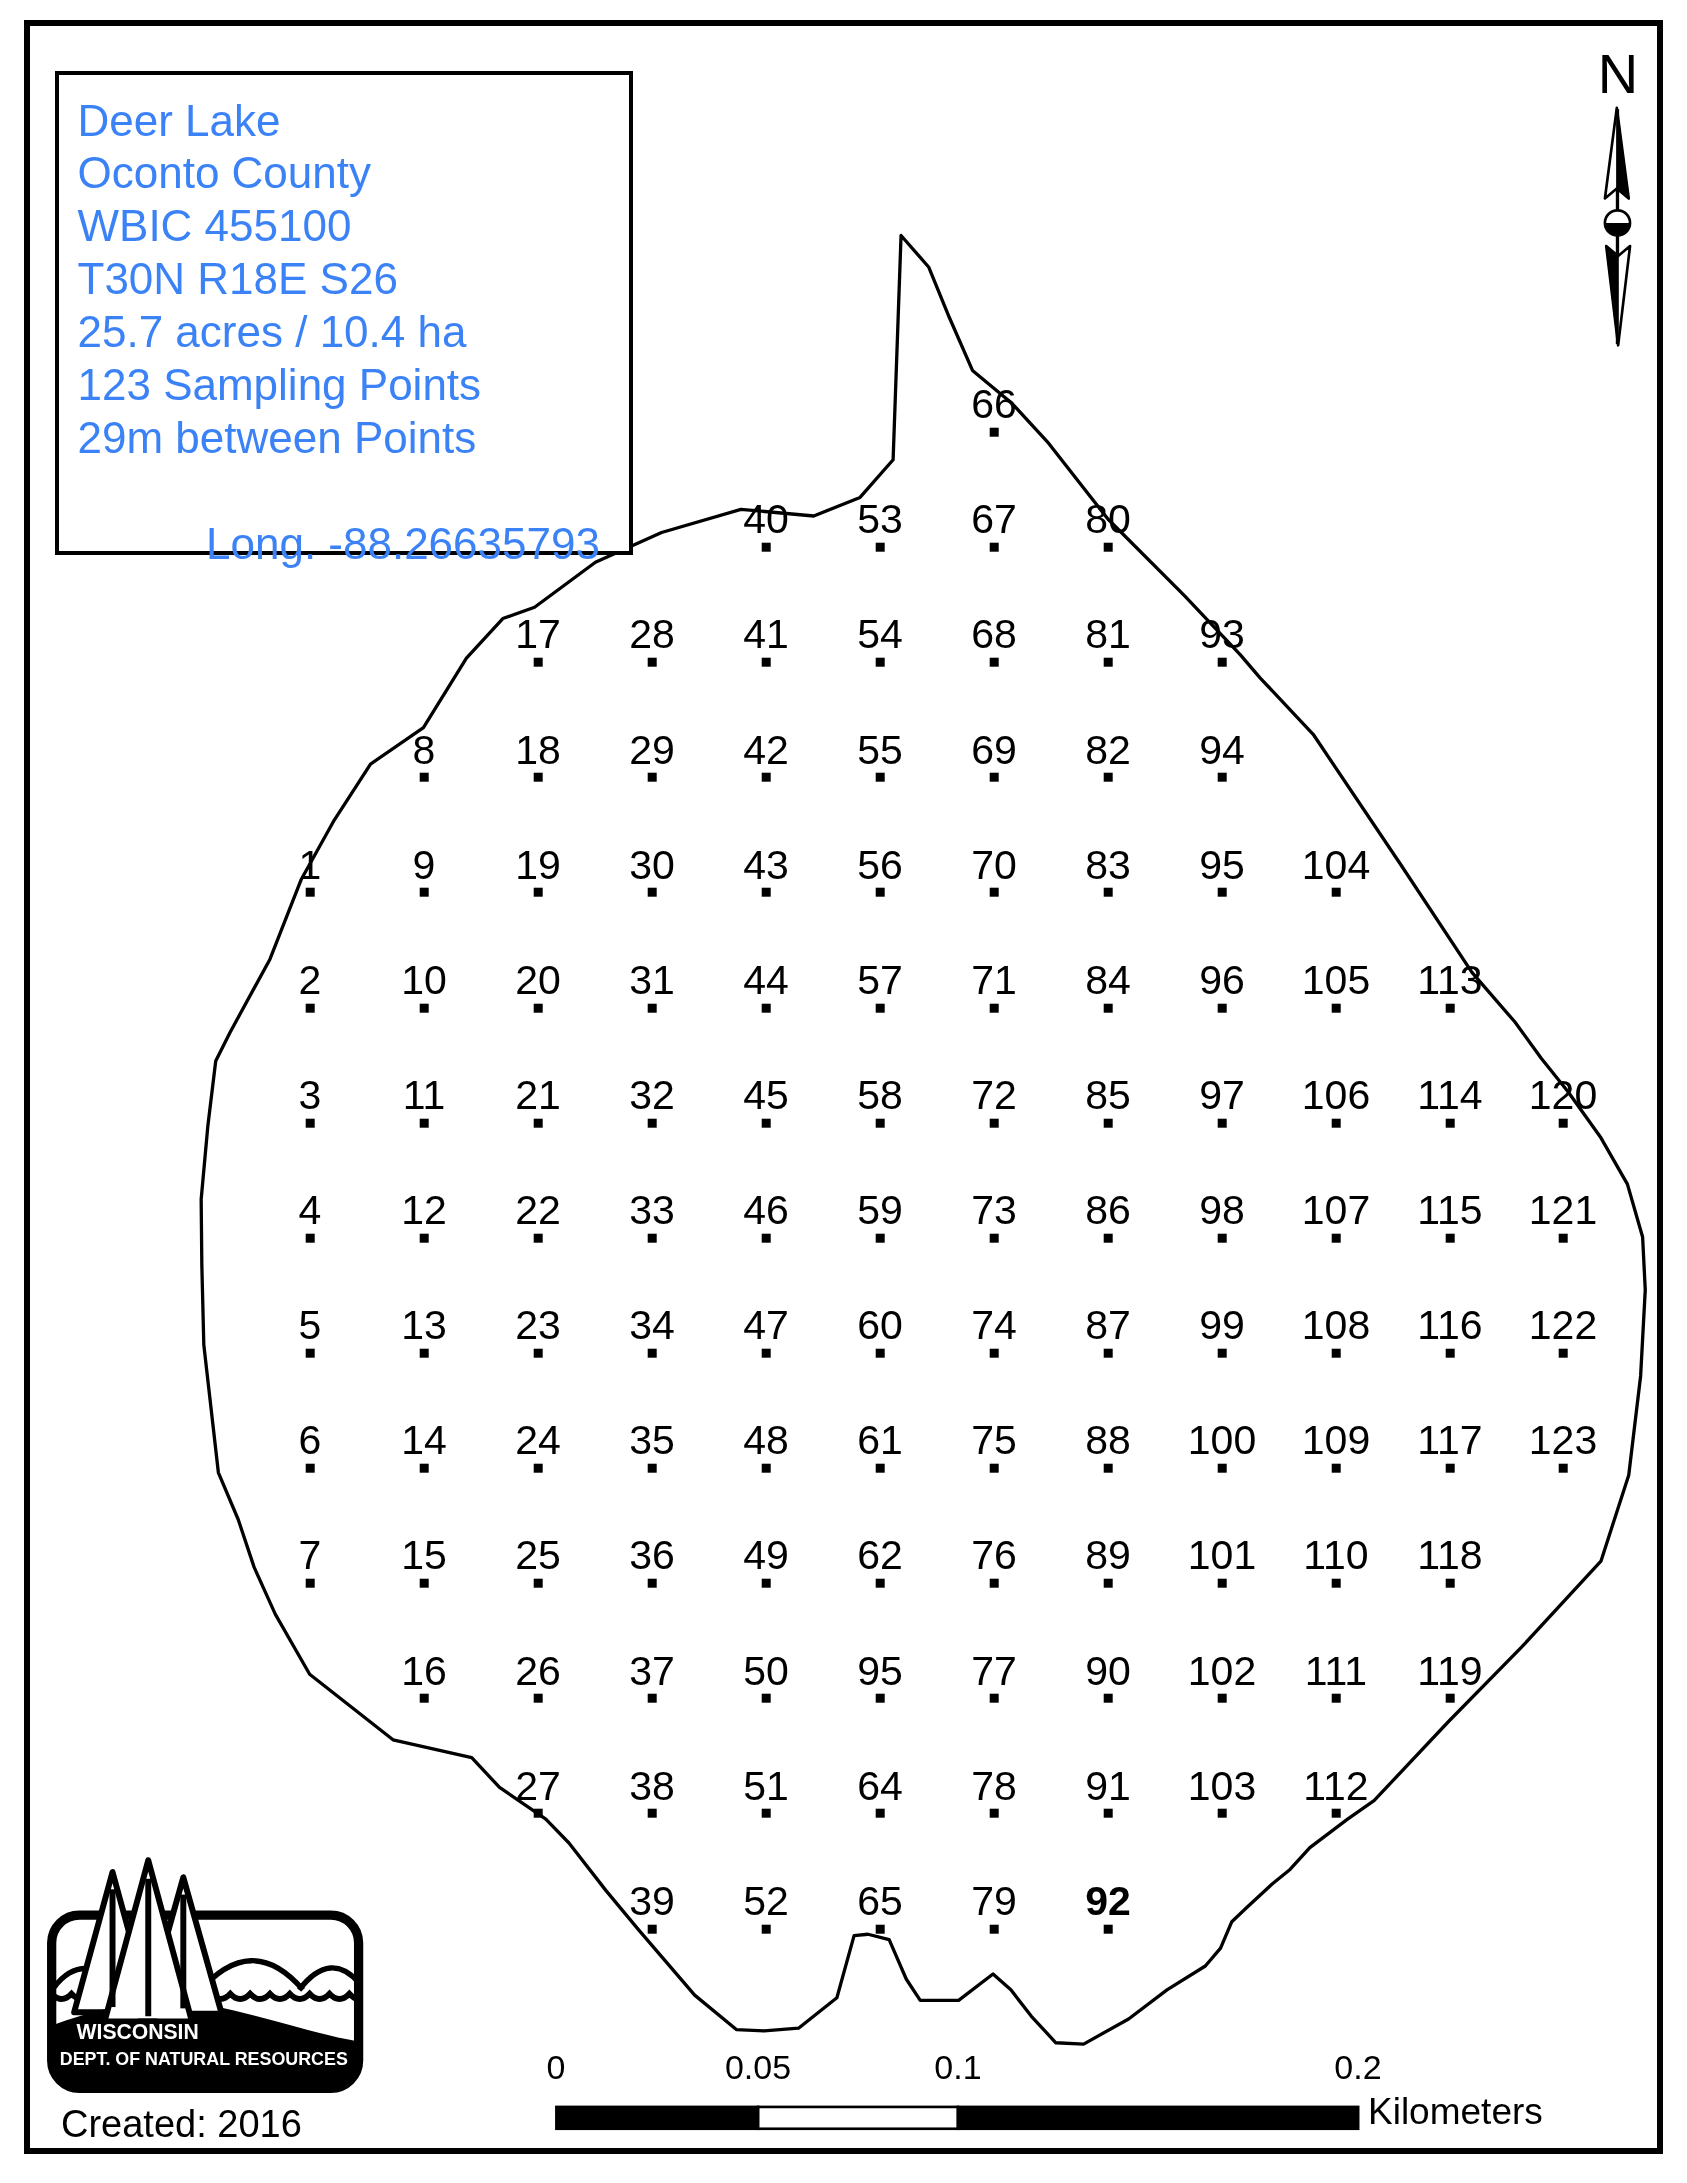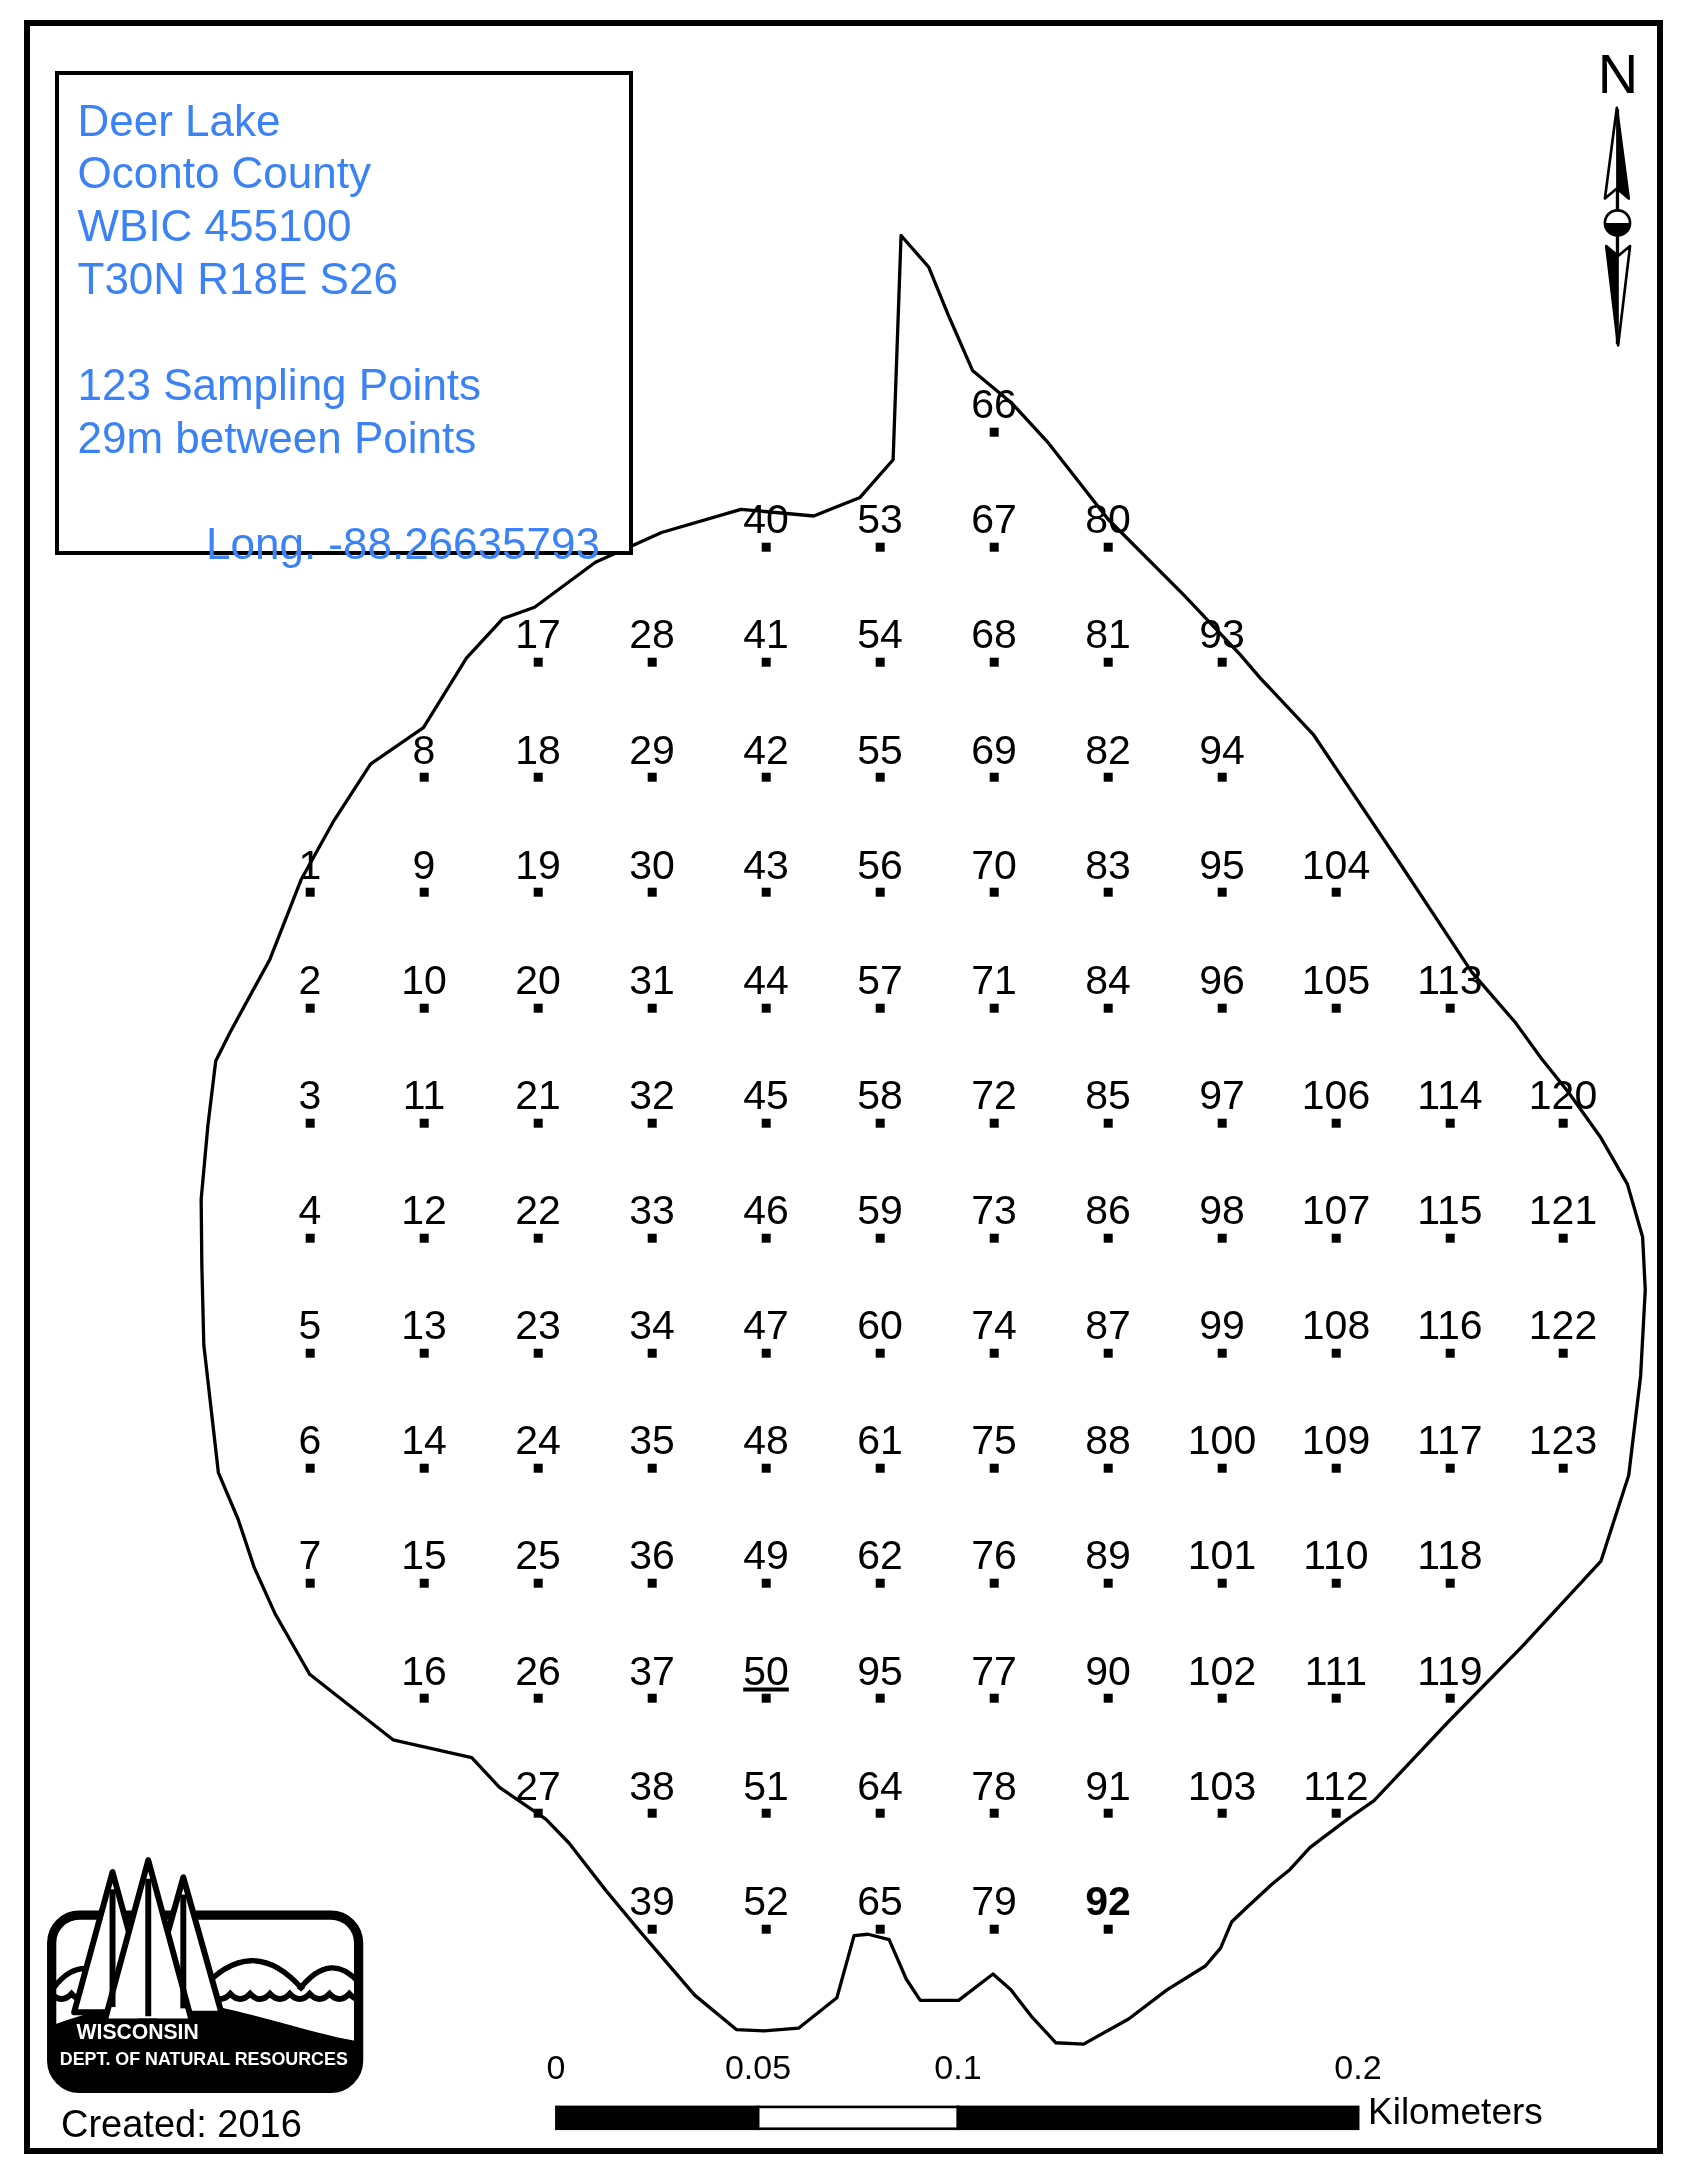--- a/index.html
+++ b/index.html
@@ -73,20 +73,21 @@
     </g>
   </svg>
 
   <div class="frame"></div>
 
   <div class="info-box" id="info-box">
       <div class="info-line" style="top: 18.5px;">Deer Lake</div>
       <div class="info-line" style="top: 71px;">Oconto County</div>
       <div class="info-line" style="top: 124px;">WBIC 455100</div>
       <div class="info-line" style="top: 177px;">T30N R18E S26</div>
+      <div class="info-line" style="top: 230px;">25.7 acres / 10.4 ha</div>
       <div class="info-line" style="top: 283px;">123 Sampling Points</div>
       <div class="info-line" style="top: 336px;">29m between Points</div>
       <div class="info-line indent" style="top: 442px;">Long. -88.26635793</div>
     </div>
 
   <div class="north-label">N</div>
 
   <div id="points-layer">
       <div class="pt" style="left: 310px; top: 865px;">1</div>
       <div class="ptdot" style="left: 310px; top: 892px;"></div>
@@ -179,21 +180,21 @@
       <div class="pt" style="left: 766px; top: 1095px;">45</div>
       <div class="ptdot" style="left: 766px; top: 1123px;"></div>
       <div class="pt" style="left: 766px; top: 1210px;">46</div>
       <div class="ptdot" style="left: 766px; top: 1238px;"></div>
       <div class="pt" style="left: 766px; top: 1325px;">47</div>
       <div class="ptdot" style="left: 766px; top: 1353px;"></div>
       <div class="pt" style="left: 766px; top: 1440px;">48</div>
       <div class="ptdot" style="left: 766px; top: 1468px;"></div>
       <div class="pt" style="left: 766px; top: 1555px;">49</div>
       <div class="ptdot" style="left: 766px; top: 1583px;"></div>
-      <div class="pt" style="left: 766px; top: 1671px; text-decoration: underline;">50</div>
+      <div class="pt" style="left: 766px; top: 1671px;">50</div>
       <div class="ptdot" style="left: 766px; top: 1698px;"></div>
       <div class="pt" style="left: 766px; top: 1786px;">51</div>
       <div class="ptdot" style="left: 766px; top: 1813px;"></div>
       <div class="pt" style="left: 766px; top: 1901px;">52</div>
       <div class="ptdot" style="left: 766px; top: 1929px;"></div>
       <div class="pt" style="left: 880px; top: 519px;">53</div>
       <div class="ptdot" style="left: 880px; top: 547px;"></div>
       <div class="pt" style="left: 880px; top: 634px;">54</div>
       <div class="ptdot" style="left: 880px; top: 662px;"></div>
       <div class="pt" style="left: 880px; top: 750px;">55</div>

